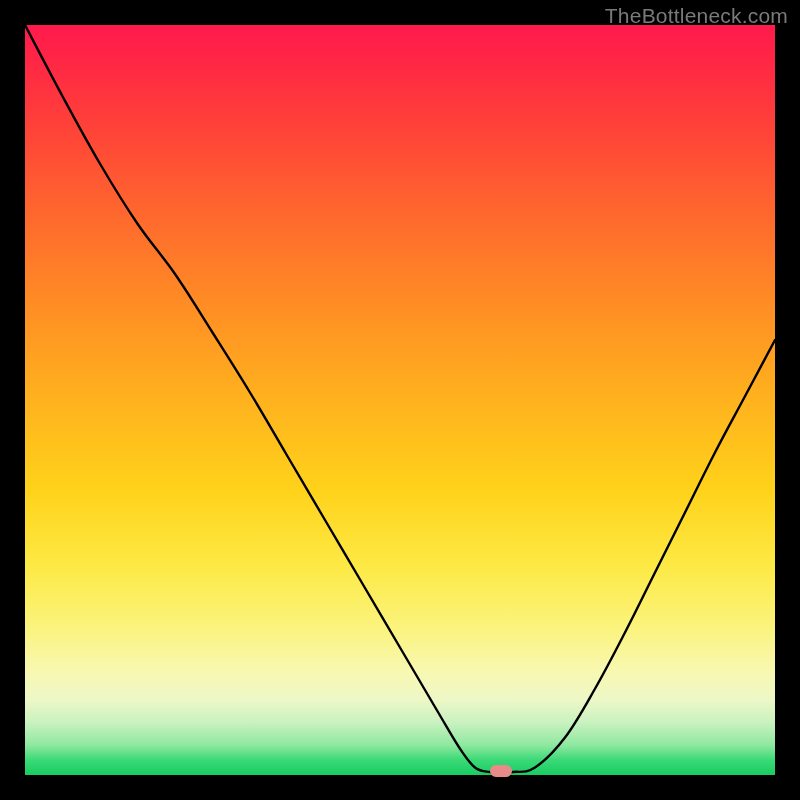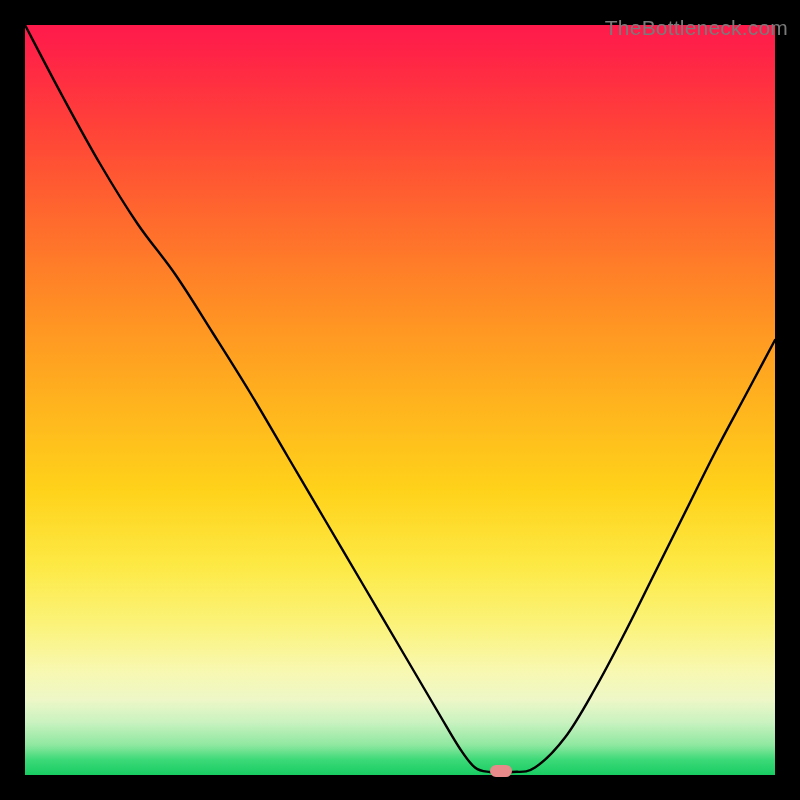--- a/index.html
+++ b/index.html
@@ -53,21 +53,21 @@
   .marker {
     position: absolute;
     width: 22px;
     height: 12px;
     border-radius: 6px;
     background: #e98a8a;
     transform: translate(-50%, -50%);
   }
   .watermark {
     position: absolute;
-    top: 16px;
+    top: 4px;
     right: 12px;
     color: #7a7a7a;
     font-size: 21px;
     letter-spacing: 0.2px;
     user-select: none;
   }
 </style>
 </head>
 <body>
 

